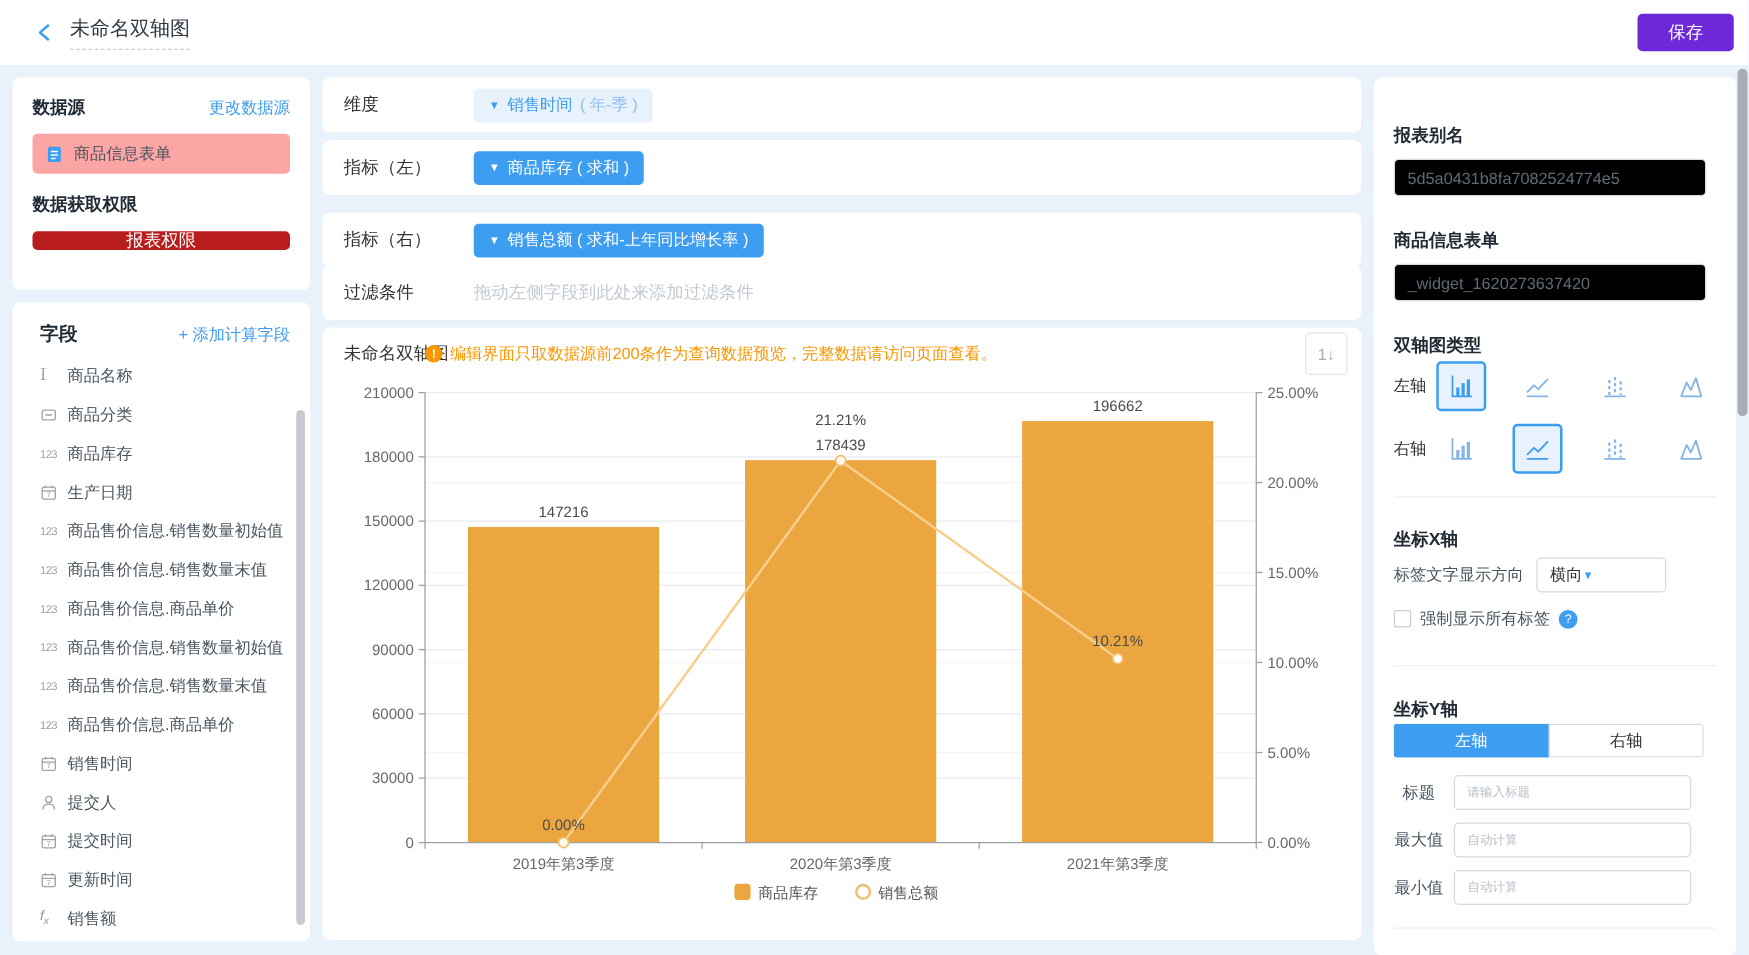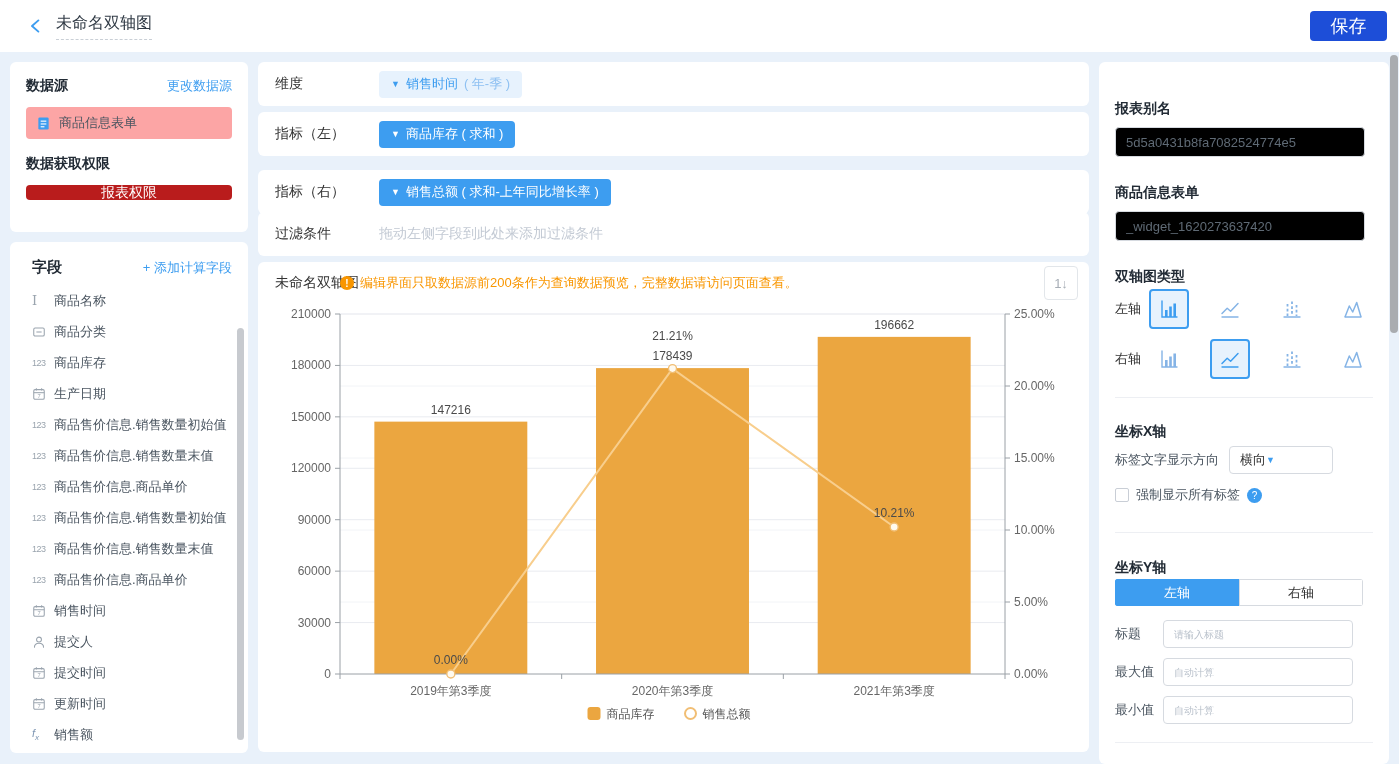--- a/index.html
+++ b/index.html
@@ -10,21 +10,21 @@
     color:#333;
     position:relative;
     font-size:13px;
   }
   .card { background:#fff; border-radius:6px; position:absolute; }
 
   
   .topbar { position:absolute; left:0; top:0; width:1399px; height:52px; background:#fff; }
   .back-btn { position:absolute; left:24px; top:14px; width:24px; height:24px; cursor:pointer; display:flex; align-items:center; justify-content:center; }
   .page-title { position:absolute; left:56px; top:13px; font-size:16px; color:#303A45; padding-bottom:5px; border-bottom:1px dashed #C9CFD6; }
-  .save-btn { position:absolute; right:12px; top:11px; width:77px; height:30px; background:#1d4ed8; border-radius:4px; color:#fff; font-size:18px; display:flex; align-items:center; justify-content:center; cursor:pointer; }
+  .save-btn { position:absolute; right:12px; top:11px; width:77px; height:30px; background:#6d28d9; border-radius:4px; color:#fff; font-size:14px; display:flex; align-items:center; justify-content:center; cursor:pointer; }
 
   
   .ds-card { left:10px; top:62px; width:238px; height:170px; padding:15px 16px; }
   .card-h { font-size:14px; font-weight:bold; color:#222B35; }
   .ds-head { display:flex; justify-content:space-between; align-items:center; }
   .link-blue { color:#3D9DF0; font-size:13px; cursor:pointer; }
   .ds-item { margin-top:12px; height:32px; background:#fca5a5; border-radius:4px; display:flex; align-items:center; gap:8px; padding:0 10px; color:#4A5560; }
   .perm-h { margin-top:16px; font-size:14px; font-weight:bold; color:#222B35; }
   .perm-btn { margin-top:12px; height:15px; background:#b91c1c; border-radius:4px; color:#fff; font-size:14px; display:flex; align-items:center; justify-content:center; cursor:pointer; }
 
@@ -79,21 +79,21 @@
   .dir-caret { color:#3D9DF0; font-size:9px; }
   .chk-row { margin-top:12px; display:flex; align-items:center; gap:7px; color:#4A5560; }
   .checkbox { width:14px; height:14px; border:1px solid #C9CED6; border-radius:2px; background:#fff; cursor:pointer; }
   .q-filled { width:15px; height:15px; border-radius:50%; background:#3D9DF0; color:#fff; font-size:10px; display:inline-flex; align-items:center; justify-content:center; cursor:pointer; }
   .q-outline { width:15px; height:15px; border-radius:50%; border:1px solid #7AB2EE; color:#5BA3EE; font-size:10px; display:inline-flex; align-items:center; justify-content:center; cursor:pointer; }
   .ytabs { margin-top:3px; width:248px; height:27px; display:flex; border-radius:3px; overflow:hidden; }
   .ytab { flex:1; display:flex; align-items:center; justify-content:center; border:1px solid #D6DAE0; color:#333; cursor:pointer; background:#fff; }
   .ytab.sel { background:#3D9DF0; border-color:#3D9DF0; color:#fff; }
   .yform-row { margin-top:10px; display:flex; align-items:center; }
   .yform-row.first { margin-top:14px; }
-  .yform-label { width:48px; flex:0 0 48px; text-align:left; padding-right:8px; color:#4A5560; }
+  .yform-label { width:48px; flex:0 0 48px; text-align:center; padding-right:8px; color:#4A5560; }
   .yform-input { width:190px; height:28px; border:1px solid #D6DAE0; border-radius:4px; padding:0 10px; font-size:10px; color:#8b5cf6; font-family:"Liberation Sans", sans-serif; }
   .yform-input::placeholder { color:#B9C1CB; }
   .yint-row { margin-top:23px; display:flex; align-items:center; gap:7px; }
 
   
   .page-scroll { position:absolute; right:1px; top:55px; width:8px; height:278px; background:#A9ACB0; border-radius:4px; }
 </style>
 </head>
 <body>
 

